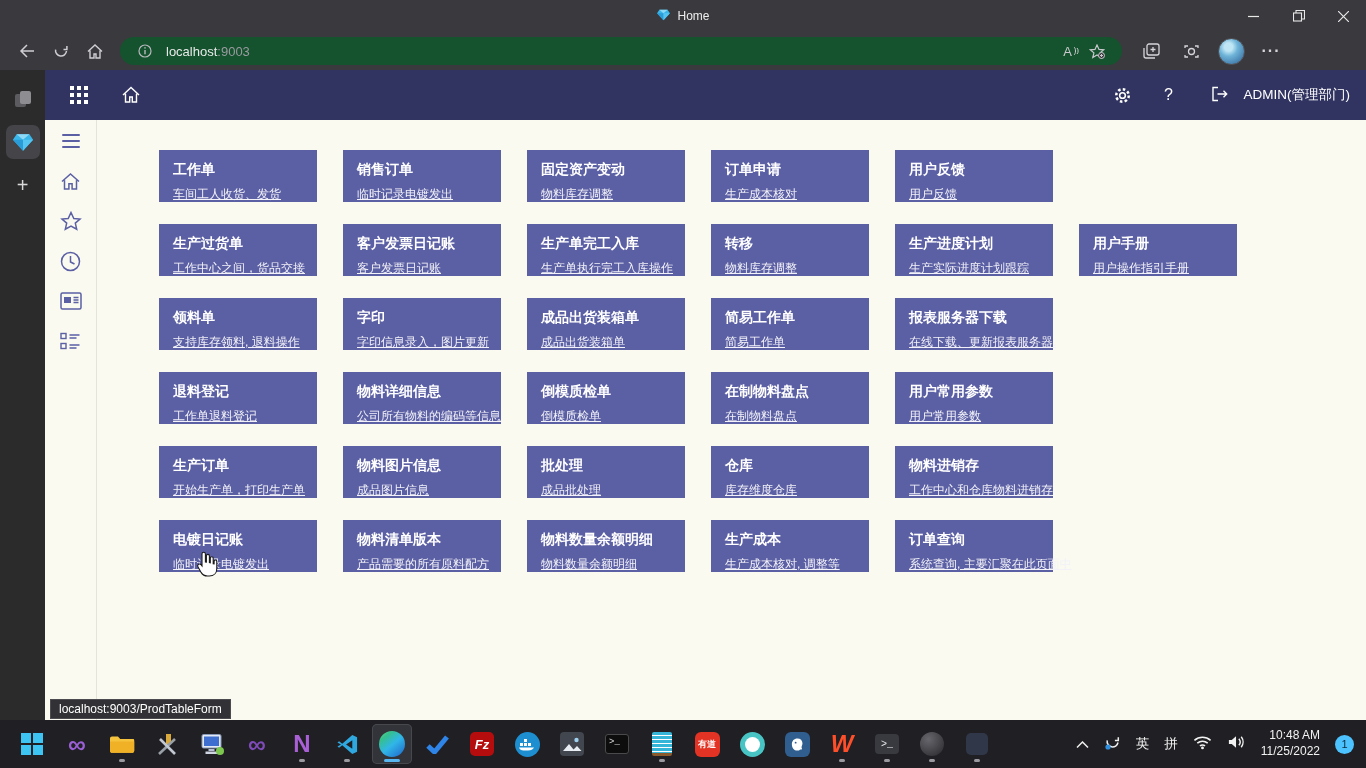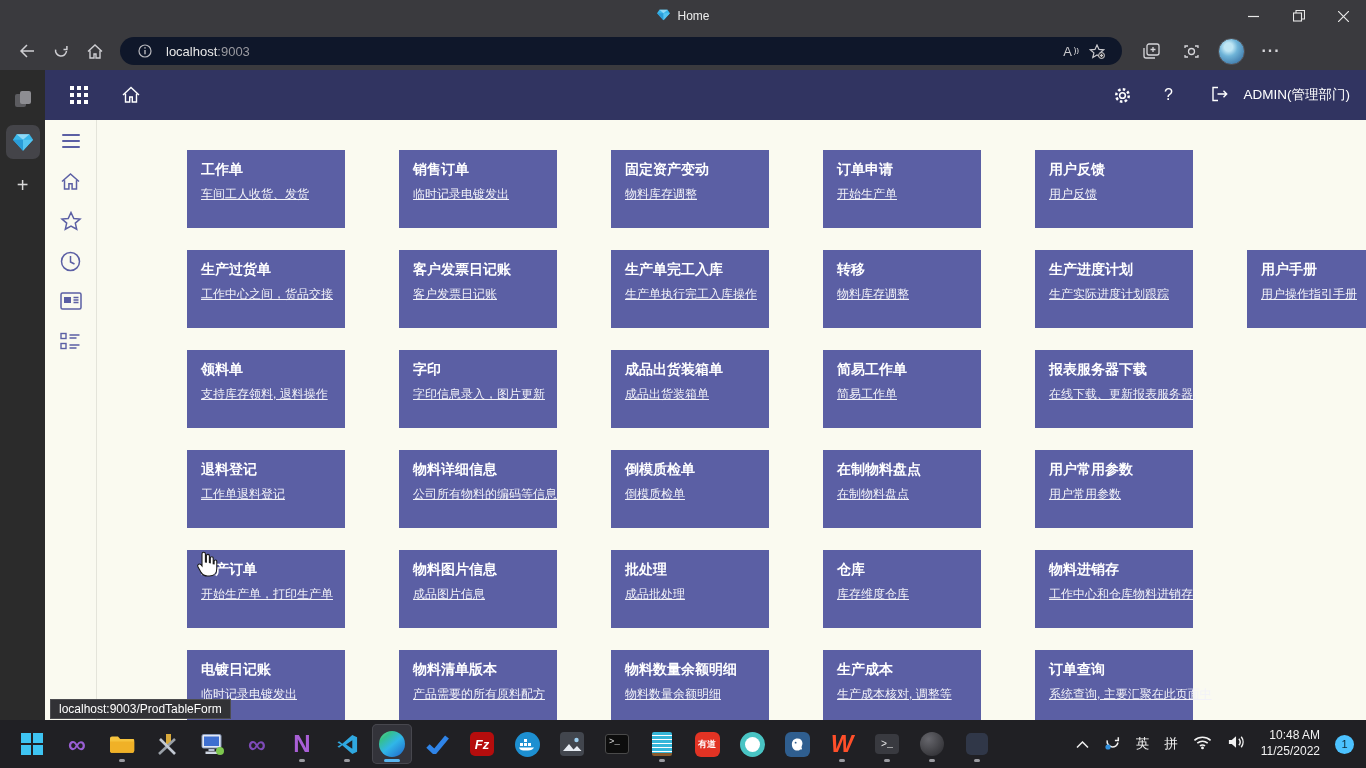--- a/index.html
+++ b/index.html
@@ -9,21 +9,21 @@
   
   .titlebar{position:absolute;left:0;top:0;width:100%;height:32px;background:#3a3a3e;}
   .tb-title{position:absolute;left:50%;top:0;transform:translateX(-50%);height:32px;
             display:flex;align-items:center;gap:7px;color:#ececec;font-size:12px;}
   .win-controls{position:absolute;right:0;top:0;height:32px;display:flex;}
   .win-btn{width:45px;height:32px;display:flex;align-items:center;justify-content:center;}
   
   .toolbar{position:absolute;left:0;top:32px;width:100%;height:38px;background:#3a3a3e;
            display:flex;align-items:center;padding:0 10px;box-sizing:border-box;}
   .nav-btn{width:34px;height:30px;display:flex;align-items:center;justify-content:center;flex:0 0 auto;}
-  .addr{height:28px;flex:1;max-width:1002px;background:#0f172a;border-radius:14px;
+  .addr{height:28px;flex:1;max-width:1002px;background:#14532d;border-radius:14px;
         display:flex;align-items:center;padding:0 12px;margin:0 8px;box-sizing:border-box;}
   .addr-text{font-size:13px;color:#e9e9e9;margin-left:8px;flex:0 0 auto;}
   .addr-port{color:#9a9aa0;}
   .addr-spacer{flex:1;}
   .addr-ico{width:26px;height:26px;display:flex;align-items:center;justify-content:center;color:#c9c9cd;flex:0 0 auto;}
   .read-aloud{font-size:13px;color:#c9c9cd;letter-spacing:1px;}
   .tool-right{display:flex;align-items:center;gap:6px;margin-left:4px;}
   .tool-btn{width:34px;height:30px;display:flex;align-items:center;justify-content:center;color:#d6d6da;}
   .avatar{width:25px;height:25px;border-radius:50%;
           background:radial-gradient(circle at 38% 32%,#bfe6f4 0 18%,#6fb4d8 40%,#2a5f96 100%);
@@ -50,22 +50,22 @@
   
   .app-body{flex:1;background:#fafaf0;display:flex;min-width:0;position:relative;}
   .app-nav{width:52px;border-right:1px solid #e4e4da;display:flex;flex-direction:column;
            align-items:center;padding-top:10px;gap:18px;box-sizing:border-box;flex:0 0 auto;}
   .nav-ico{width:24px;height:22px;display:flex;align-items:center;justify-content:center;}
   .burger{display:flex;flex-direction:column;gap:4px;}
   .burger i{width:18px;height:2px;background:#5b5fa4;border-radius:1px;}
   
   .tiles{padding:30px 0 0 62px;}
   .tile-row{display:flex;gap:26px;margin-bottom:22px;}
-  .tile{width:158px;height:78px;background:#5b5fa4;color:#fff;padding:11px 8px 0 14px;
-        box-sizing:border-box;flex:0 0 auto;cursor:pointer;margin-left:28px;}
+  .tile{width:158px;height:52px;background:#5b5fa4;color:#fff;padding:11px 8px 0 14px;
+        box-sizing:border-box;flex:0 0 auto;cursor:pointer;}
   .tile-title{font-size:14px;font-weight:bold;white-space:nowrap;}
   .tile-sub{font-size:12px;margin-top:7px;color:#f2f2f8;white-space:nowrap;text-decoration:underline;}
   
   .status-tip{position:absolute;left:50px;top:699px;height:20px;background:#323236;color:#fff;
               font-size:12px;display:flex;align-items:center;padding:0 8px;border:1px solid #4c4c50;
               box-sizing:border-box;z-index:5;}
   
   .taskbar{position:absolute;left:0;bottom:0;width:100%;height:48px;background:#202024;
            display:flex;align-items:center;padding:0 12px;box-sizing:border-box;}
   .tb-icons{display:flex;align-items:center;gap:5px;}
@@ -322,21 +322,21 @@
               <div class="tile">
     <div class="tile-title">销售订单</div>
     <div class="tile-sub">临时记录电镀发出</div>
   </div>
               <div class="tile">
     <div class="tile-title">固定资产变动</div>
     <div class="tile-sub">物料库存调整</div>
   </div>
               <div class="tile">
     <div class="tile-title">订单申请</div>
-    <div class="tile-sub">开始生产单</div>
+    <div class="tile-sub">生产成本核对</div>
   </div>
               <div class="tile">
     <div class="tile-title">用户反馈</div>
     <div class="tile-sub">用户反馈</div>
   </div>
             </div>
             <div class="tile-row">
               <div class="tile">
     <div class="tile-title">生产过货单</div>
     <div class="tile-sub">工作中心之间，货品交接</div>

